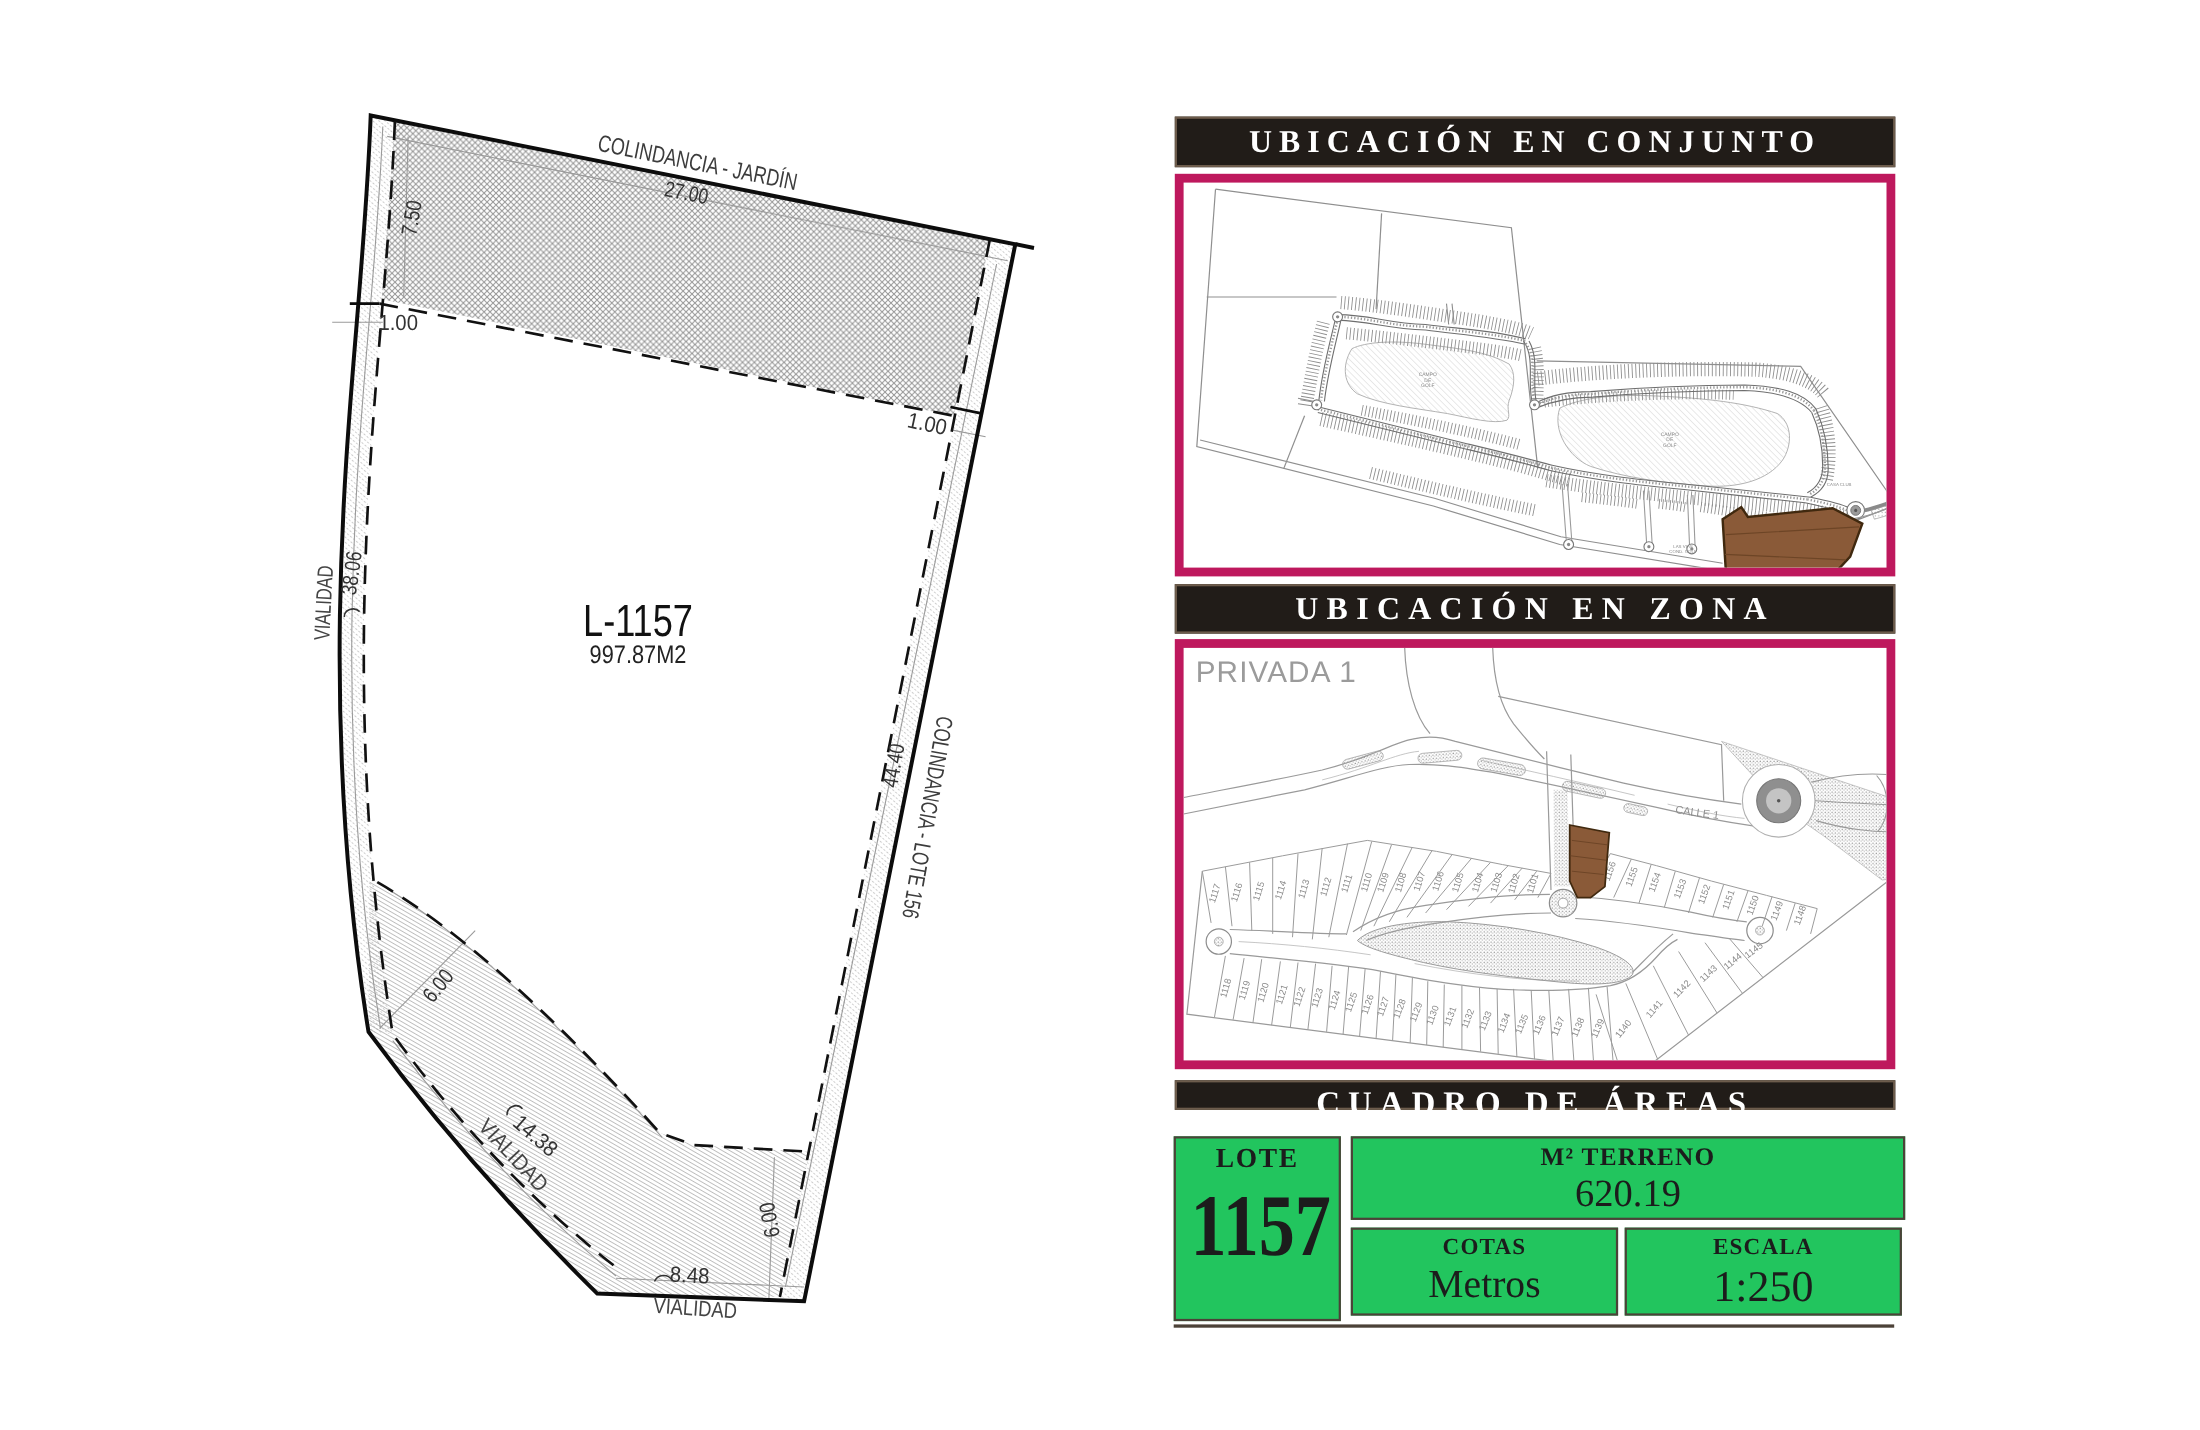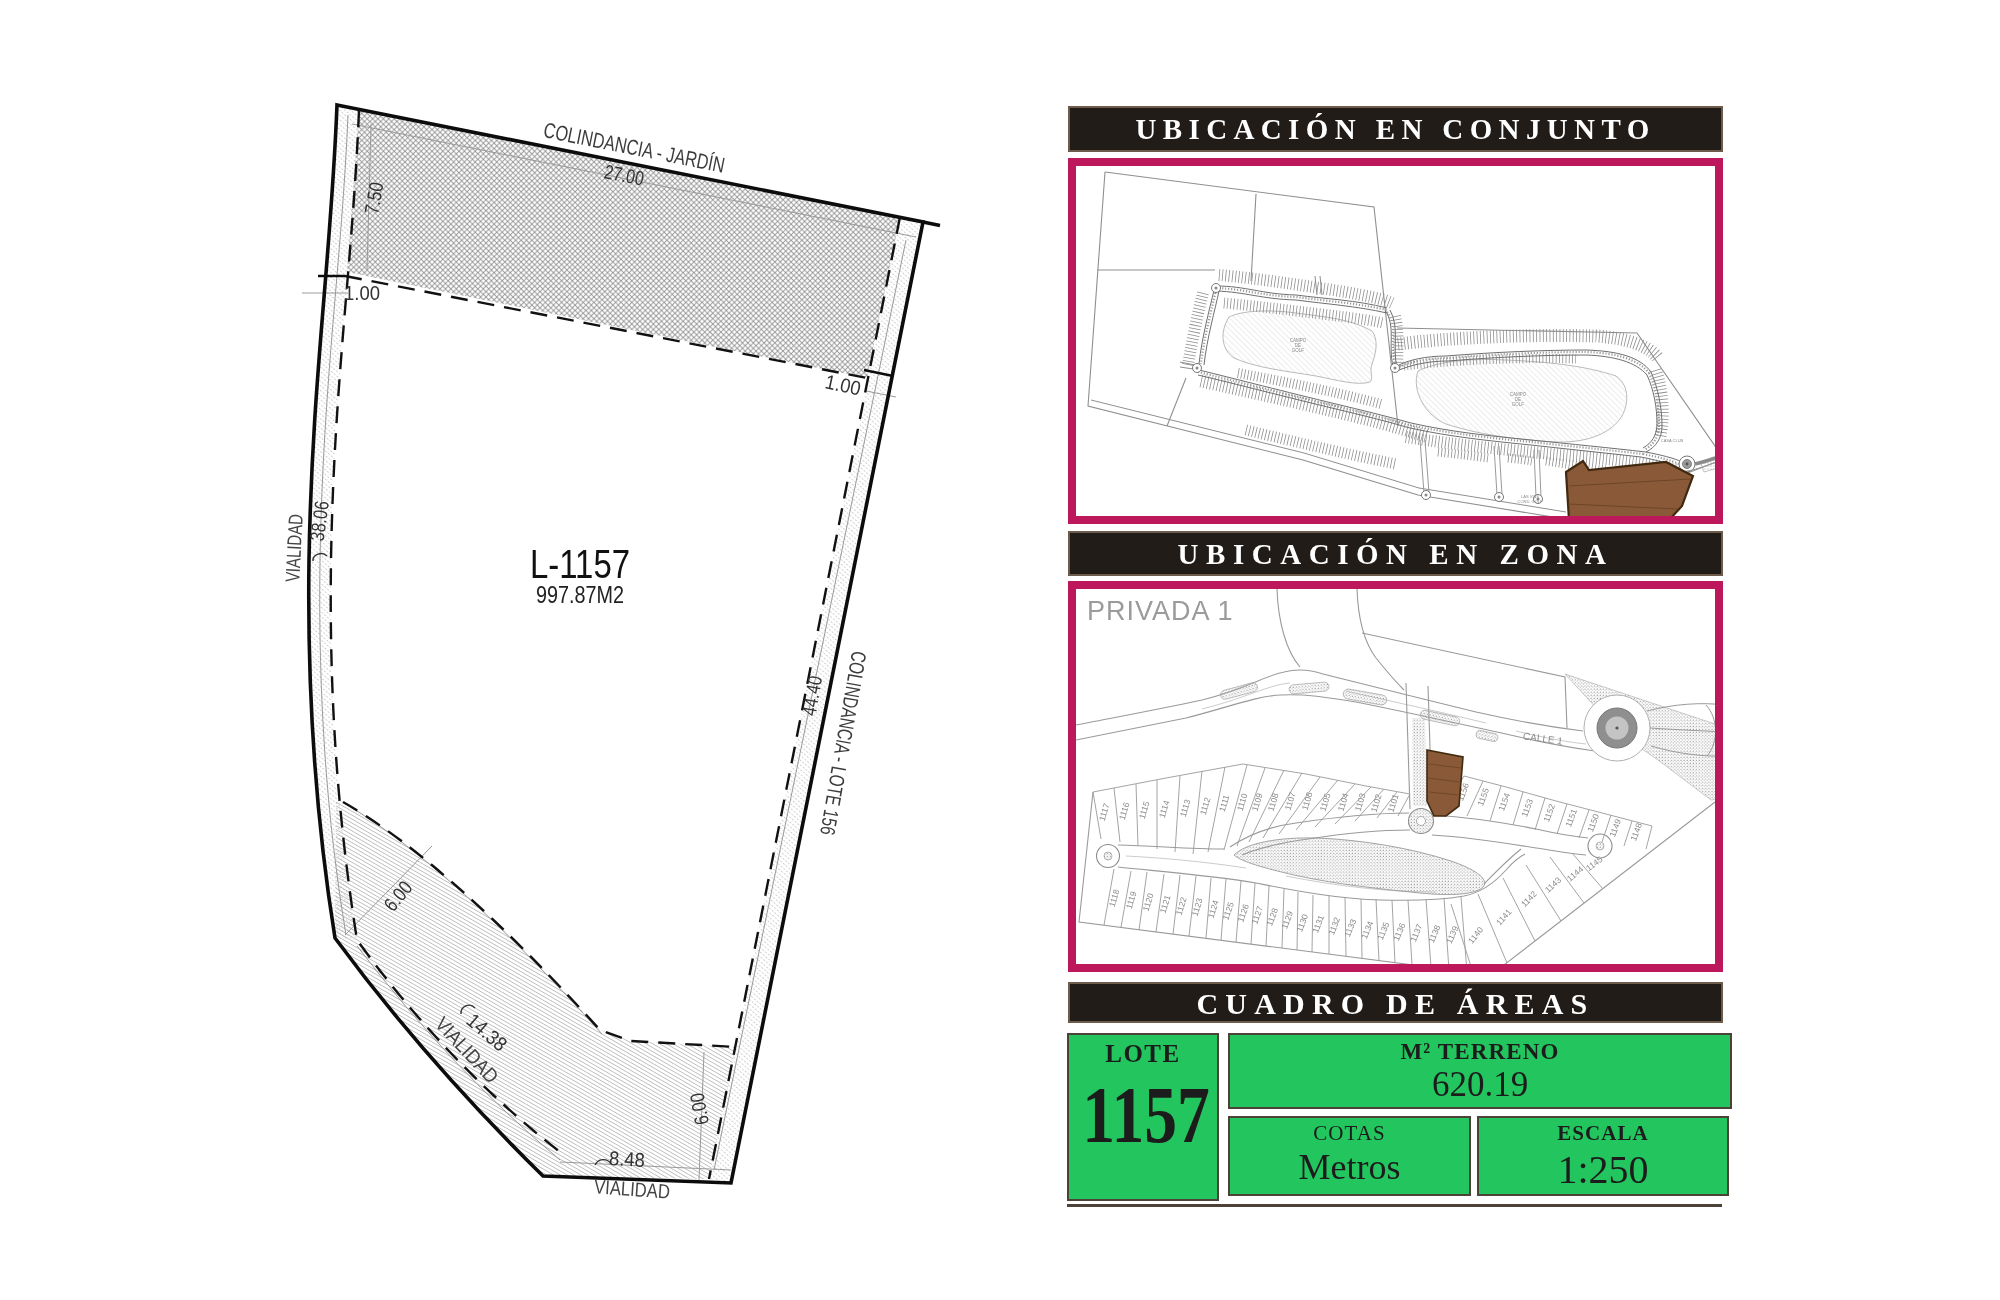--- a/index.html
+++ b/index.html
@@ -427,34 +427,34 @@
 </g>
 
 <g fill="none" stroke="#9a9a9a" stroke-width="1.1">
 <path d="M1087,786 L1073,916 L1485,969 L1709,796"></path>
 </g>
 
 <polygon points="1421,744 1457,751 1453,800 1440,810 1428,810 1421,795" fill="#8a5a38" stroke="#40290f" stroke-width="1.6"></polygon>
 <path d="M1423,758 L1455,762 M1422,772 L1454,776 M1423,786 L1452,789" stroke="#6d4526" stroke-width="0.9" fill="none"></path>
 </svg></div>
 
-<div class="hdrbar" style="top:982px;height:41px;font-size:30px;line-height:40px;letter-spacing:0.24em;">CUADRO DE ÁREAS</div>
+<div class="hdrbar" style="top:982px;height:27px;font-size:30px;line-height:40px;letter-spacing:0.24em;">CUADRO DE ÁREAS</div>
 
 <div class="tbox" style="left:1067px;top:1033px;width:152px;height:168px;">
   <div style="font-size:25px;font-weight:bold;letter-spacing:0.06em;margin-top:5px;">LOTE</div>
   <div style="font-size:80px;font-weight:bold;margin-top:2px;transform:scaleX(0.82);transform-origin:center;">1157</div>
 </div>
 
 <div class="tbox" style="left:1228px;top:1033px;width:504px;height:76px;">
   <div style="font-size:23px;font-weight:bold;letter-spacing:0.05em;margin-top:4px;">M² TERRENO</div>
   <div style="font-size:35px;margin-top:0px;">620.19</div>
 </div>
 
 <div class="tbox" style="left:1228px;top:1116px;width:243px;height:80px;">
-  <div style="font-size:21px;font-weight:normal;letter-spacing:0.05em;margin-top:3px;">COTAS</div>
+  <div style="font-size:21px;font-weight:bold;letter-spacing:0.05em;margin-top:3px;">COTAS</div>
   <div style="font-size:36px;margin-top:0px;">Metros</div>
 </div>
 
 <div class="tbox" style="left:1477px;top:1116px;width:252px;height:80px;">
   <div style="font-size:21px;font-weight:bold;letter-spacing:0.05em;margin-top:3px;">ESCALA</div>
   <div style="font-size:40px;margin-top:0px;">1:250</div>
 </div>
 
 <div style="position:absolute;left:1067px;top:1204px;width:655px;height:3px;background:#4c4238;"></div>
 

